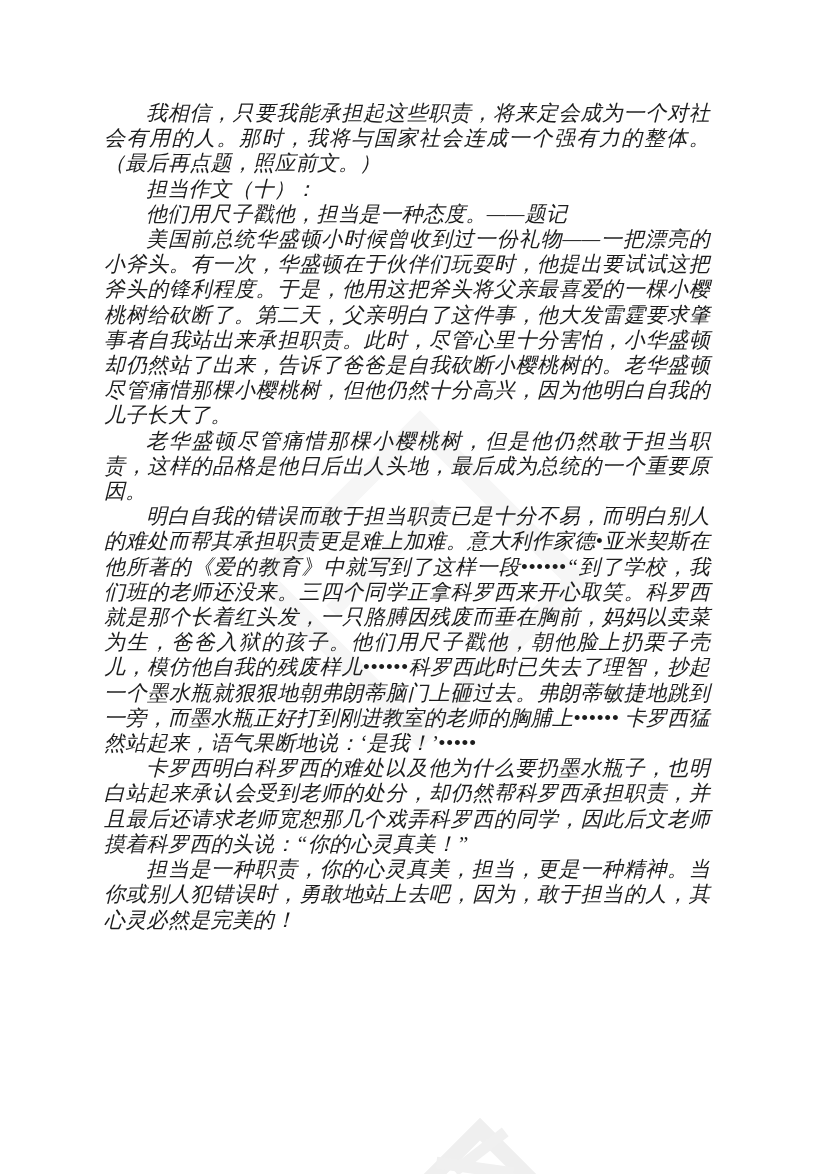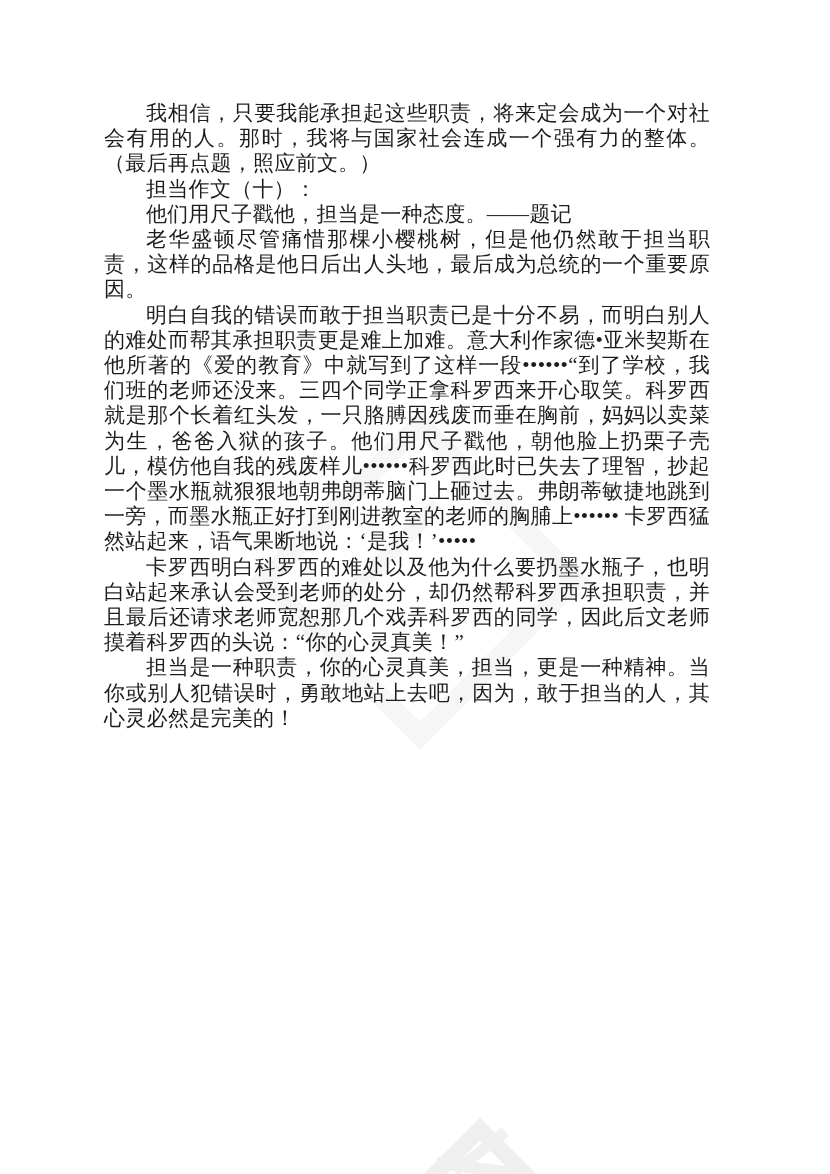--- a/index.html
+++ b/index.html
@@ -71,36 +71,38 @@
     font-size: 21px;
     line-height: 25.2px;
     text-align: justify;
     text-justify: inter-ideograph;
     letter-spacing: 0.3px;
   }
   .essay p {
     margin: 0;
     padding: 0;
     text-indent: 2em;
+    font-style: italic;
   }
 </style>
 </head>
 <body>
 
 <div class="page">
 
   <div class="wm wm-mid-diamond"></div>
   <div class="wm wm-mid-bar"></div>
   <div class="wm wm-bottom-diamond"></div>
   <div class="wm wm-bottom-glyph-a"></div>
   <div class="wm wm-bottom-glyph-b"></div>
 
   <div class="essay">
     <p>我相信，只要我能承担起这些职责，将来定会成为一个对社会有用的人。那时，我将与国家社会连成一个强有力的整体。（最后再点题，照应前文。）</p>
     <p>担当作文（十）：</p>
     <p>他们用尺子戳他，担当是一种态度。——题记</p>
+    <p>美国前总统华盛顿小时候曾收到过一份礼物——一把漂亮的小斧头。有一次，华盛顿在于伙伴们玩耍时，他提出要试试这把斧头的锋利程度。于是，他用这把斧头将父亲最喜爱的一棵小樱桃树给砍断了。第二天，父亲明白了这件事，他大发雷霆要求肇事者自我站出来承担职责。此时，尽管心里十分害怕，小华盛顿却仍然站了出来，告诉了爸爸是自我砍断小樱桃树的。老华盛顿尽管痛惜那棵小樱桃树，但他仍然十分高兴，因为他明白自我的儿子长大了。</p>
     <p>老华盛顿尽管痛惜那棵小樱桃树，但是他仍然敢于担当职责，这样的品格是他日后出人头地，最后成为总统的一个重要原因。</p>
     <p>明白自我的错误而敢于担当职责已是十分不易，而明白别人的难处而帮其承担职责更是难上加难。意大利作家德•亚米契斯在他所著的《爱的教育》中就写到了这样一段••••••“到了学校，我们班的老师还没来。三四个同学正拿科罗西来开心取笑。科罗西就是那个长着红头发，一只胳膊因残废而垂在胸前，妈妈以卖菜为生，爸爸入狱的孩子。他们用尺子戳他，朝他脸上扔栗子壳儿，模仿他自我的残废样儿••••••科罗西此时已失去了理智，抄起一个墨水瓶就狠狠地朝弗朗蒂脑门上砸过去。弗朗蒂敏捷地跳到一旁，而墨水瓶正好打到刚进教室的老师的胸脯上•••••• 卡罗西猛然站起来，语气果断地说：‘是我！’•••••</p>
     <p>卡罗西明白科罗西的难处以及他为什么要扔墨水瓶子，也明白站起来承认会受到老师的处分，却仍然帮科罗西承担职责，并且最后还请求老师宽恕那几个戏弄科罗西的同学，因此后文老师摸着科罗西的头说：“你的心灵真美！”</p>
     <p>担当是一种职责，你的心灵真美，担当，更是一种精神。当你或别人犯错误时，勇敢地站上去吧，因为，敢于担当的人，其心灵必然是完美的！</p>
   </div>
 
 </div>
 
 </body></html>

